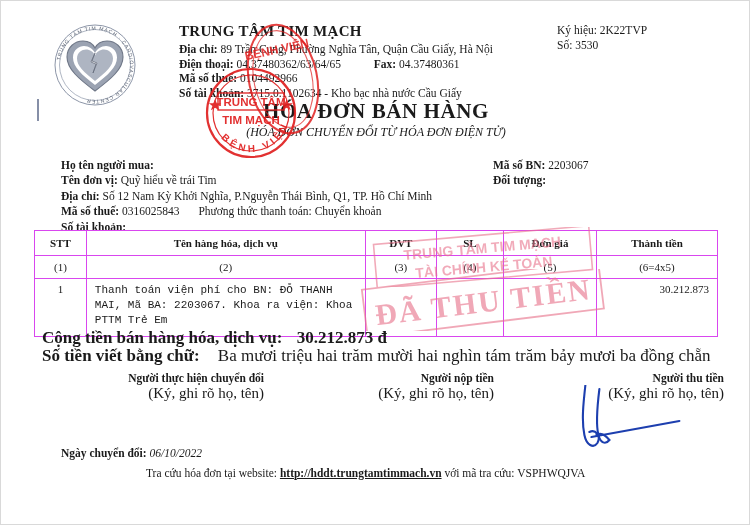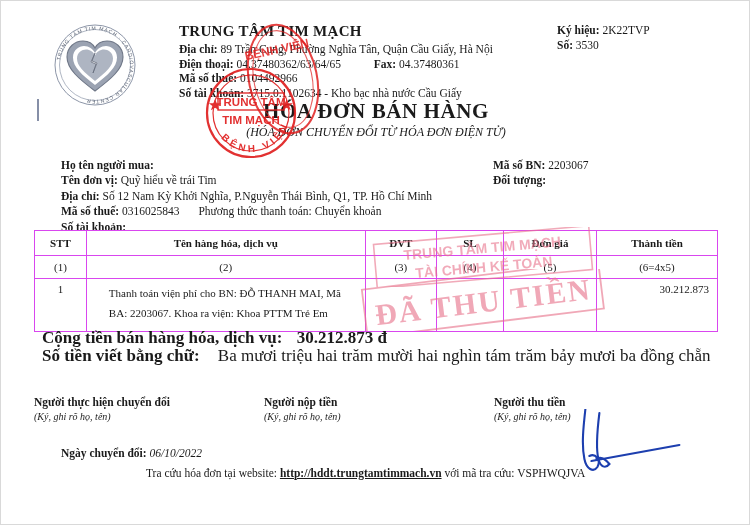--- a/index.html
+++ b/index.html
@@ -60,21 +60,21 @@
   .org-line b { font-weight: bold; }
   .org-line .fax { display: inline-block; margin-left: 30px; }
 
   .serial-block {
     position: absolute;
     left: 556px;
     top: 22px;
     font-size: 11.5px;
     line-height: 15px;
   }
-  .serial-block b { font-weight: bold; }
+  .serial-block b { font-weight: normal; }
 
   
   .title-wrap {
     position: absolute;
     left: 0;
     top: 98px;
     width: 750px;
     text-align: center;
   }
   .doc-title {
@@ -143,22 +143,23 @@
     text-align: center;
     vertical-align: top;
     padding-top: 4px;
   }
   table.inv tr.codes td {
     text-align: center;
     height: 18px;
     vertical-align: middle;
   }
   table.inv td.desc {
-    line-height: 20px;
-    padding: 4px 6px 8px 22px;
+    line-height: 15px;
+    padding: 4px 6px 8px 8px;
+    font-family: Liberation Mono, monospace;
   }
   table.inv td.amount {
     text-align: right;
     padding: 4px 8px 0 0;
   }
   .c1 { width: 48px; }
   .c2 { width: 258px; }
   .c3 { width: 66px; }
   .c4 { width: 62px; }
   .c5 { width: 86px; }
@@ -181,32 +182,30 @@
   
   .sigs {
     position: absolute;
     left: 33px;
     top: 370px;
     width: 690px;
     display: flex;
   }
   .sig-col {
     flex: 1;
-    text-align: left;
+    text-align: right;
     position: relative;
-    margin-top: 24px;
   }
   .sig-col .role {
     font-size: 11.5px;
     font-weight: bold;
     line-height: 15px;
   }
   .sig-col .hint {
-    font-size: 10px;
-    font-style: italic;
+    font-size: 15px;
     line-height: 14px;
   }
   .sig-ink {
     position: absolute;
     left: 50%;
     top: 14px;
     transform: translateX(-34%);
     pointer-events: none;
   }
 

